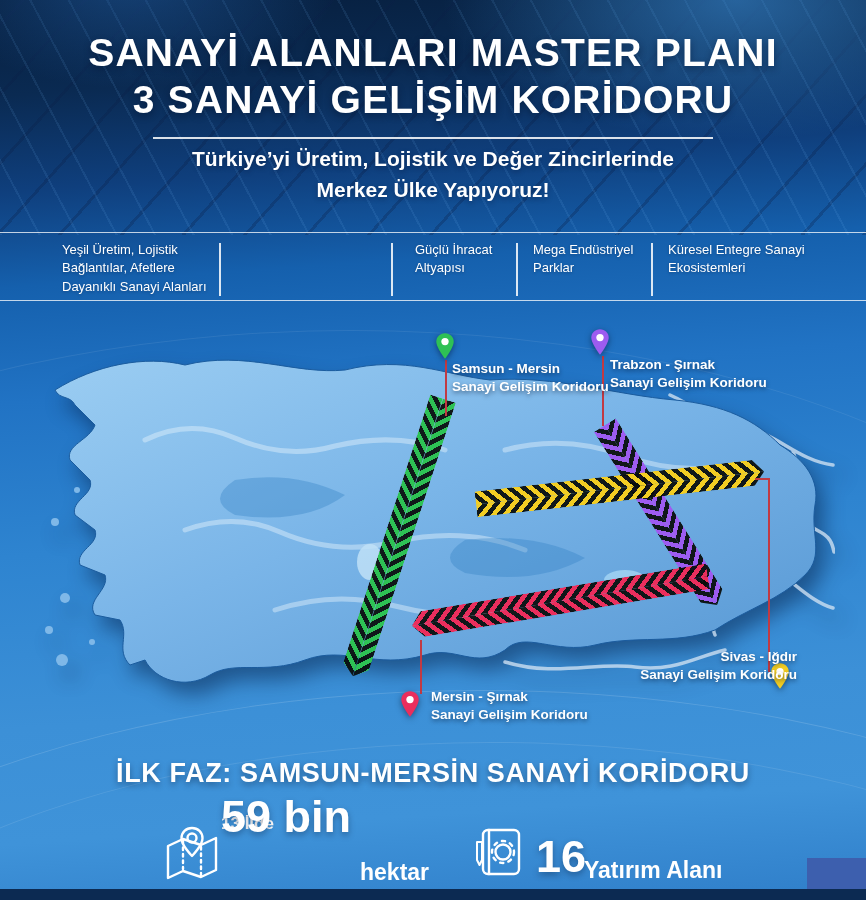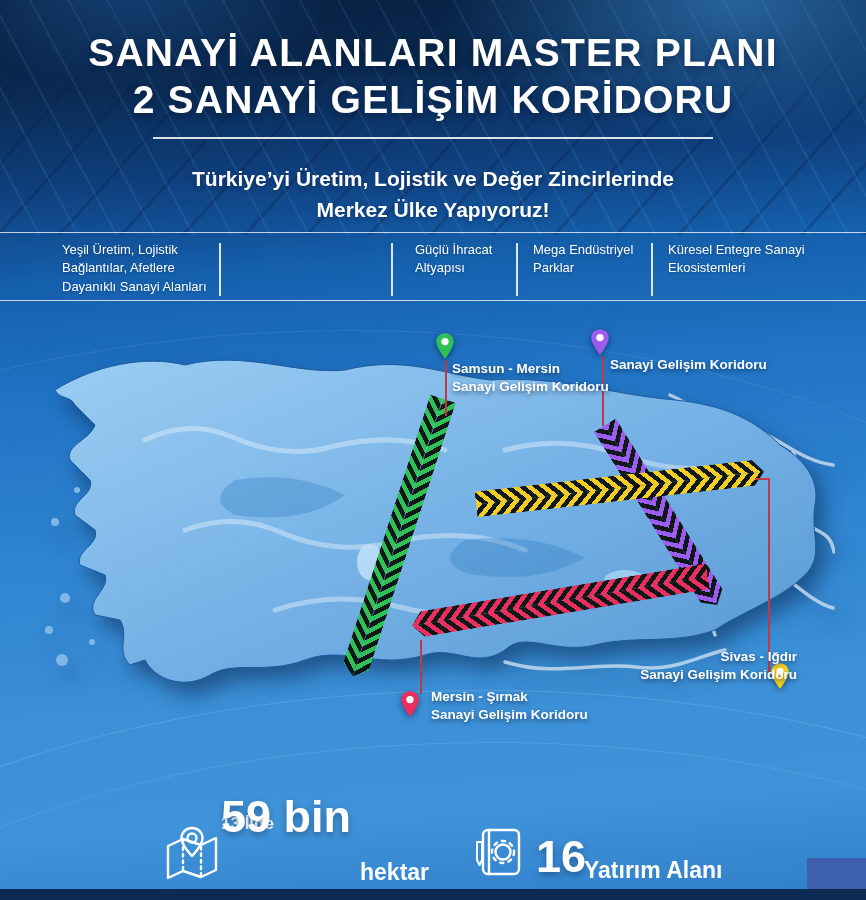--- a/index.html
+++ b/index.html
@@ -19,21 +19,21 @@
   .arc3{width:1700px;height:900px;left:-500px;top:330px;border-color:rgba(255,255,255,.08);}
   .bottom-strip{position:absolute;left:0;top:889px;width:866px;height:11px;background:#0c2a52;}
   .corner-rect{position:absolute;left:807px;top:858px;width:59px;height:42px;background:#3d5fae;}
   
   .title{position:absolute;left:0;width:866px;text-align:center;font-weight:800;
     font-size:39px;letter-spacing:1.2px;line-height:1;text-shadow:0 3px 7px rgba(2,15,40,.45);}
   .title-1{top:33px;}
   .title-2{top:80px;}
   .title-rule{position:absolute;left:153px;top:137px;width:560px;height:2px;background:rgba(255,255,255,.85);}
   .tagline{position:absolute;left:0;width:866px;text-align:center;font-weight:700;font-size:21px;
-    text-shadow:0 2px 5px rgba(2,15,40,.35);margin-top:20px;}
+    text-shadow:0 2px 5px rgba(2,15,40,.35);}
   .tagline-1{top:147px;}
   .tagline-2{top:178px;}
   
   .hairline{position:absolute;left:0;width:866px;height:1px;background:rgba(255,255,255,.75);}
   .hl-top{top:232px;}
   .hl-bottom{top:300px;}
   .feature{position:absolute;top:241px;font-size:13px;line-height:1.42;font-weight:400;
     text-shadow:0 1px 3px rgba(2,15,40,.3);}
   .f1{left:62px;width:152px;}
   .f2{left:237px;width:150px;}
@@ -98,21 +98,21 @@
 </head>
 <body>
 
 <div class="poster">
   <div class="header-texture"></div>
   <div class="arc arc1"></div>
   <div class="arc arc2"></div>
   <div class="arc arc3"></div>
 
   <div class="title title-1">SANAYİ ALANLARI MASTER PLANI</div>
-  <div class="title title-2">2 SANAYİ GELİŞİM KORİDORU</div>
+  <div class="title title-2">3 SANAYİ GELİŞİM KORİDORU</div>
   <div class="title-rule"></div>
   <div class="tagline tagline-1">Türkiye’yi Üretim, Lojistik ve Değer Zincirlerinde</div>
   <div class="tagline tagline-2">Merkez Ülke Yapıyoruz!</div>
 
   <div class="hairline hl-top"></div>
   <div class="hairline hl-bottom"></div>
   <div class="feature f1">Yeşil Üretim, Lojistik Bağlantılar, Afetlere Dayanıklı Sanayi Alanları</div>
   <div class="v-div vd1"></div>
   <div class="v-div vd2"></div>
   <div class="feature f3">Güçlü İhracat Altyapısı</div>
@@ -204,32 +204,34 @@
           <path fill="currentColor" d="M12 1C6.5 1 2.5 5 2.5 10.2 2.5 17 12 29 12 29s9.5-12 9.5-18.8C21.5 5 17.5 1 12 1z"></path>
           <circle cx="12" cy="10.2" r="4" fill="#fff"></circle>
         </svg>
     </div>
 
     <div class="c-label lb-samsun">
       <div>Samsun - Mersin</div>
       <div>Sanayi Gelişim Koridoru</div>
     </div>
     <div class="c-label lb-trabzon">
+      <div>Trabzon - Şırnak</div>
       <div>Sanayi Gelişim Koridoru</div>
     </div>
     <div class="c-label lb-sivas">
       <div>Sivas - Iğdır</div>
       <div>Sanayi Gelişim Koridoru</div>
     </div>
     <div class="c-label lb-mersin">
       <div>Mersin - Şırnak</div>
       <div>Sanayi Gelişim Koridoru</div>
     </div>
   </div>
 
+  <div class="first-phase">İLK FAZ: SAMSUN-MERSİN SANAYİ KORİDORU</div>
 
   <div class="stat-icon ic-map">
     <svg width="58" height="60" viewBox="0 0 58 60" fill="none" stroke="#fff" stroke-width="2.4" stroke-linejoin="round" stroke-linecap="round">
       <path d="M5 22 L20 15 L38 21 L53 14 V46 L38 53 L20 47 L5 54 Z"></path>
       <path d="M20 17 V45" stroke-dasharray="2.5 4"></path>
       <path d="M38 23 V51" stroke-dasharray="2.5 4"></path>
       <path d="M29 4 C23 4 18.5 8.5 18.5 14.2 C18.5 21.5 29 32 29 32 S39.5 21.5 39.5 14.2 C39.5 8.5 35 4 29 4 Z" fill="none"></path>
       <circle cx="29" cy="14" r="4.5"></circle>
     </svg>
   </div>

